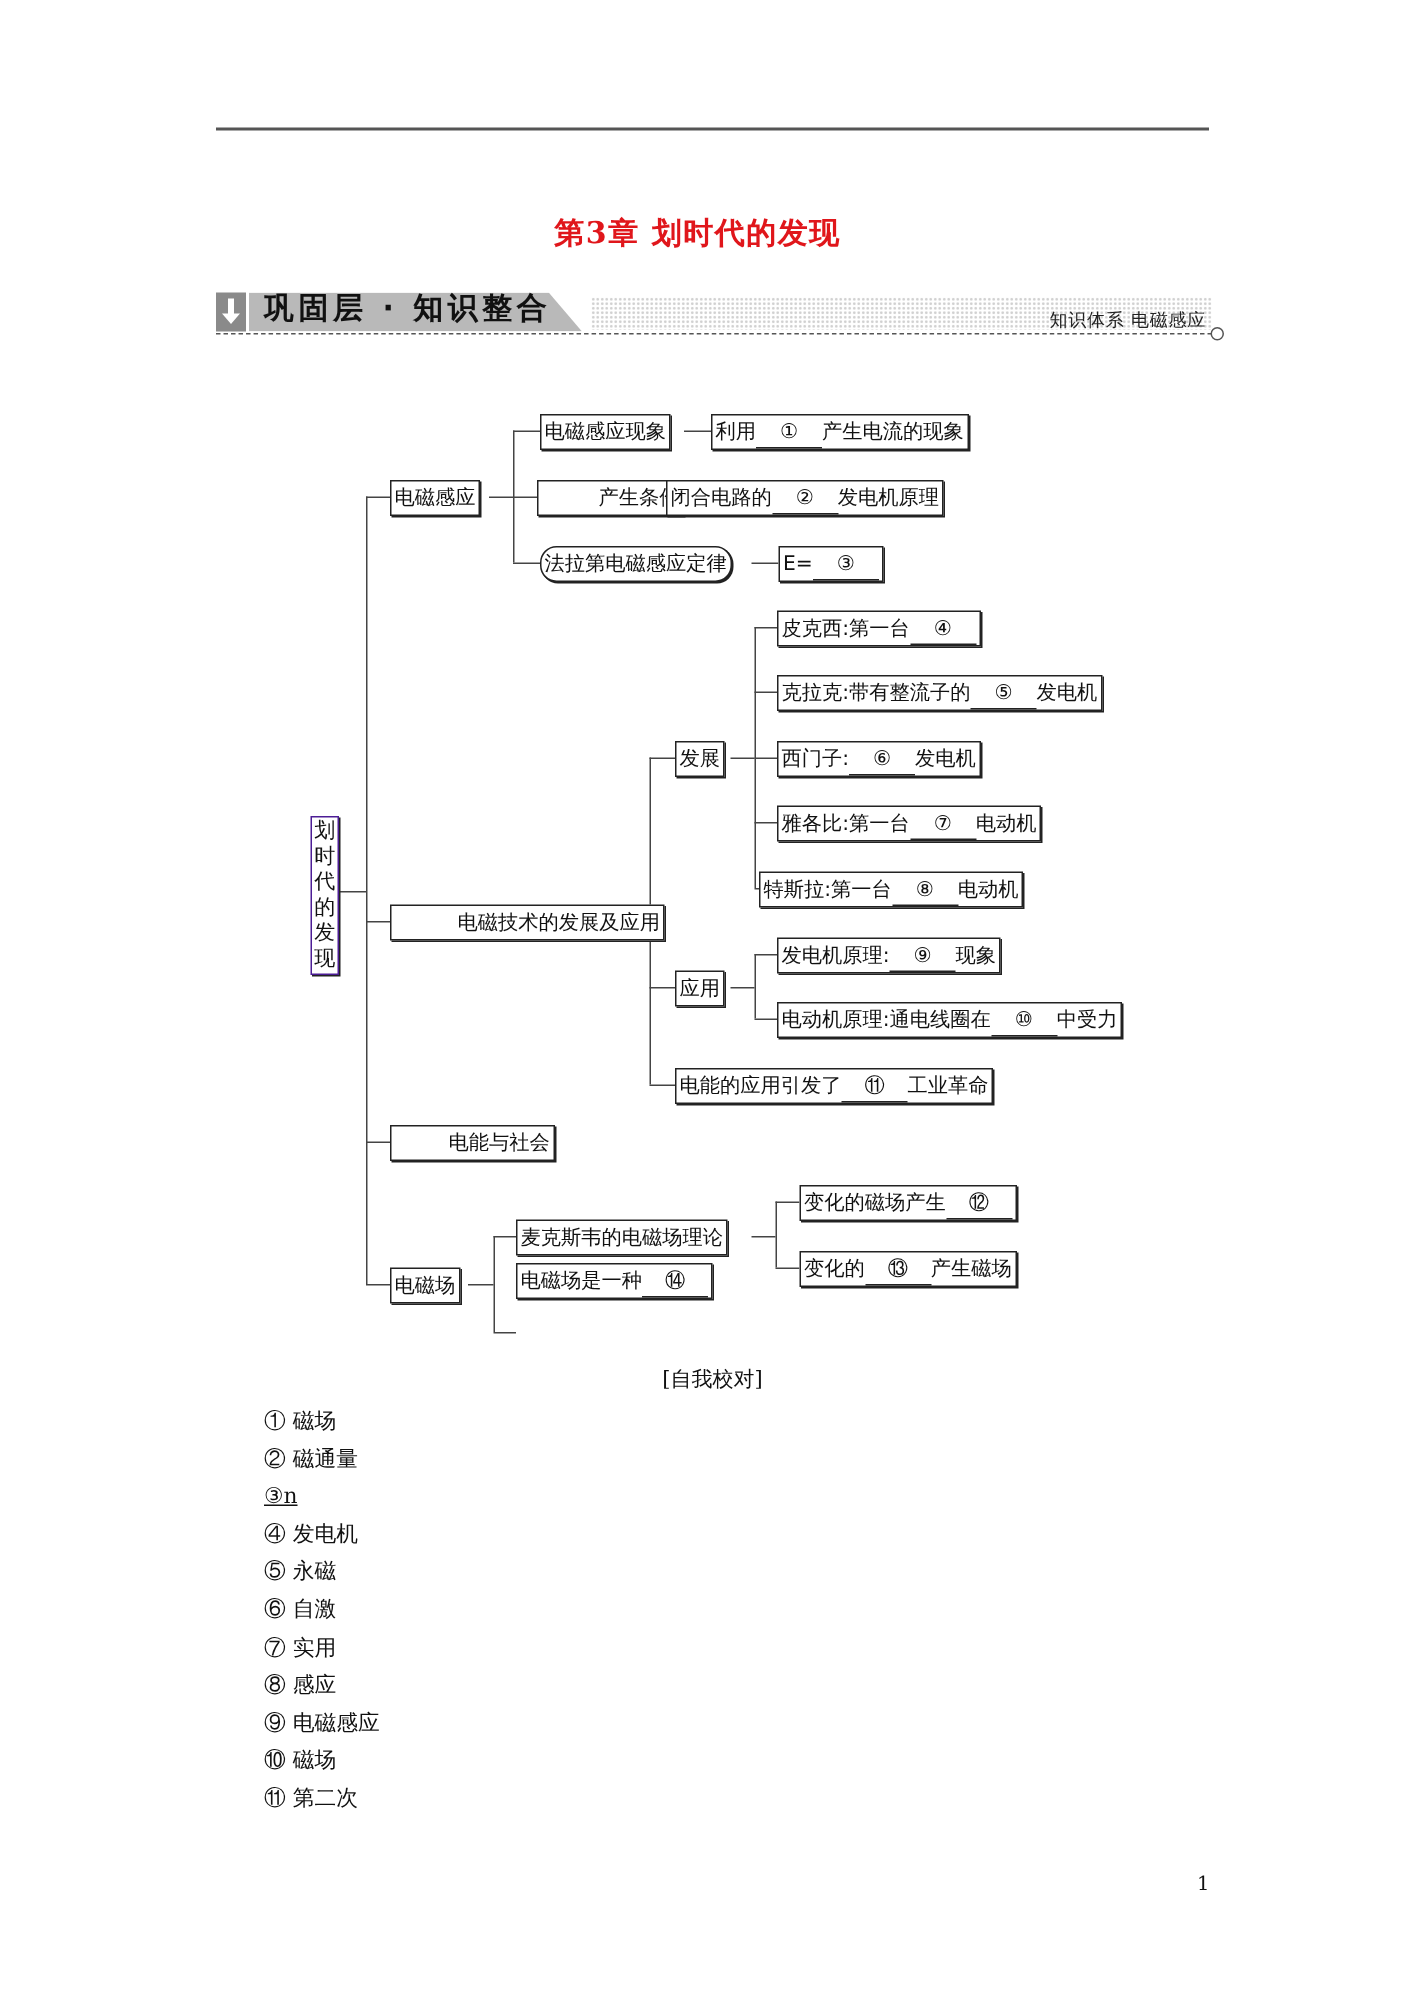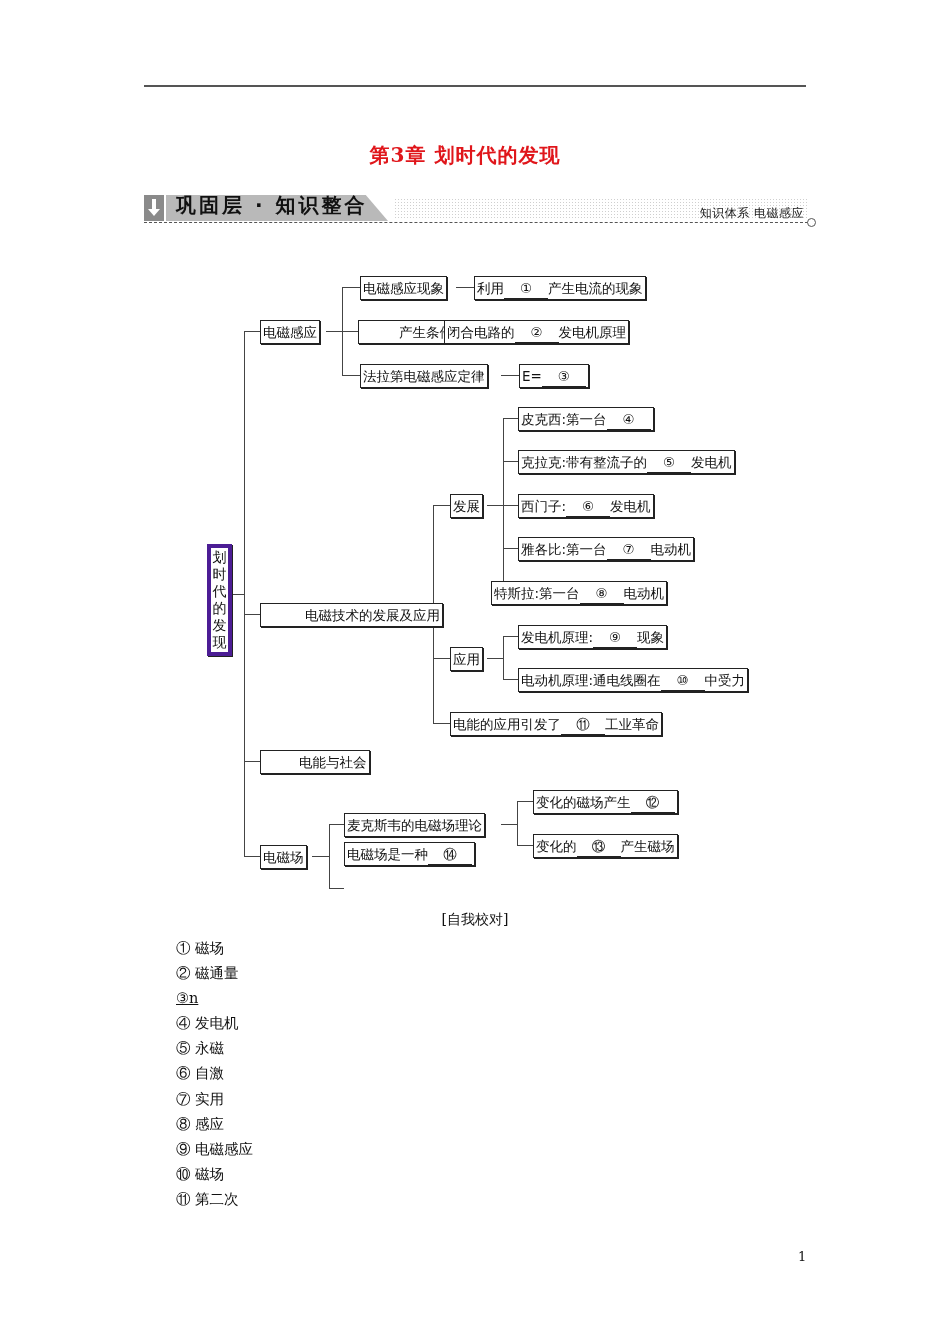--- a/index.html
+++ b/index.html
@@ -14,21 +14,21 @@
   .band .end{position:absolute;right:-8px;top:26px;width:7px;height:7px;border:1px solid #555;border-radius:50%;background:#fff;font-size:0;}
   .band .arrowbox{position:absolute;left:0;top:3px;width:20px;height:26px;background:#8a8a8a;}
   .band .arrowbox:before{content:"";position:absolute;left:8px;top:4px;width:4px;height:12px;background:#fff;}
   .band .arrowbox:after{content:"";position:absolute;left:4px;top:14px;border-left:6px solid transparent;border-right:6px solid transparent;border-top:7px solid #fff;}
   .band .plate{position:absolute;left:22px;top:3px;width:222px;height:26px;background:#b9b9b9;
     clip-path:polygon(0 0,90% 0,100% 100%,0 100%);}
   .band .plate-label{position:absolute;left:32px;top:0px;font-size:20px;font-weight:bold;color:#111;letter-spacing:3px;font-family:"DejaVu Sans",sans-serif;text-align:right;}
   .band .right-label{position:absolute;right:4px;top:13px;font-size:12px;color:#222;letter-spacing:0.5px;}
   .box{position:absolute;border:1px solid #222;background:#fff;font-size:13.5px;line-height:22px;height:22px;padding:0 2px;white-space:nowrap;box-shadow:1px 1px 0 #222;}
   .blank{display:inline-block;border-bottom:1px solid #222;text-align:center;line-height:19px;}
-  .vbox{position:absolute;border:4px solid #4c1d95;background:#fff;font-size:14px;line-height:17px;width:17px;text-align:center;padding:1px 0;box-shadow:1px 1px 0 #222;}
+  .vbox{position:absolute;border:1px solid #4c1d95;background:#fff;font-size:14px;line-height:17px;width:17px;text-align:center;padding:1px 0;box-shadow:1px 1px 0 #222;}
   .ln{position:absolute;background:#444;}
   .h{height:1px;}
   .v{width:1px;}
   .caption{left:0;width:950px;top:911px;text-align:center;font-family:"DejaVu Serif","Liberation Serif",serif;font-size:14px;}
   .answers{left:176px;top:936px;font-family:"DejaVu Serif","Liberation Serif",serif;font-size:14.5px;}
   .answers div{height:25.1px;line-height:25px;}
   .pnum{left:798px;top:1249px;font-family:"DejaVu Serif","Liberation Serif",serif;font-size:13px;}
 </style>
 </head>
 <body>
@@ -98,41 +98,41 @@
 <div class="box" style="left:360px;top:276px;">电磁感应现象</div>
 <div class="box" style="left:474px;top:276px;">
   <span>利用</span><span class="blank" style="width:44px;">①</span><span>产生电流的现象</span>
 </div>
 
 <div class="box" style="left:358px;top:320px;padding-left:40px;">产生条件</div>
 <div class="box" style="left:444px;top:320px;">
   <span>闭合电路的</span><span class="blank" style="width:44px;">②</span><span>发电机原理</span>
 </div>
 
-<div class="box" style="left:360px;top:364px;">法拉第电磁感应定律</div>
+<div class="box" style="left:360px;top:364px;border-radius:11px;">法拉第电磁感应定律</div>
 <div class="box" style="left:519px;top:364px;">
   <span>E=</span><span class="blank" style="width:44px;">③</span>
 </div>
 
 <div class="box" style="left:260px;top:603px;padding-left:44px;">电磁技术的发展及应用</div>
 
 <div class="box" style="left:450px;top:494px;">发展</div>
 <div class="box" style="left:518px;top:407px;">
   <span>皮克西:第一台</span><span class="blank" style="width:44px;">④</span>
 </div>
 <div class="box" style="left:518px;top:450px;">
   <span>克拉克:带有整流子的</span><span class="blank" style="width:44px;">⑤</span><span>发电机</span>
 </div>
 <div class="box" style="left:518px;top:494px;">
   <span>西门子:</span><span class="blank" style="width:44px;">⑥</span><span>发电机</span>
 </div>
 <div class="box" style="left:518px;top:537px;">
   <span>雅各比:第一台</span><span class="blank" style="width:44px;">⑦</span><span>电动机</span>
 </div>
-<div class="box" style="left:491px;top:581px;">
+<div class="box" style="left:506px;top:581px;">
   <span>特斯拉:第一台</span><span class="blank" style="width:44px;">⑧</span><span>电动机</span>
 </div>
 
 <div class="box" style="left:450px;top:647px;">应用</div>
 <div class="box" style="left:518px;top:625px;">
   <span>发电机原理:</span><span class="blank" style="width:44px;">⑨</span><span>现象</span>
 </div>
 <div class="box" style="left:518px;top:668px;">
   <span>电动机原理:通电线圈在</span><span class="blank" style="width:44px;">⑩</span><span>中受力</span>
 </div>

